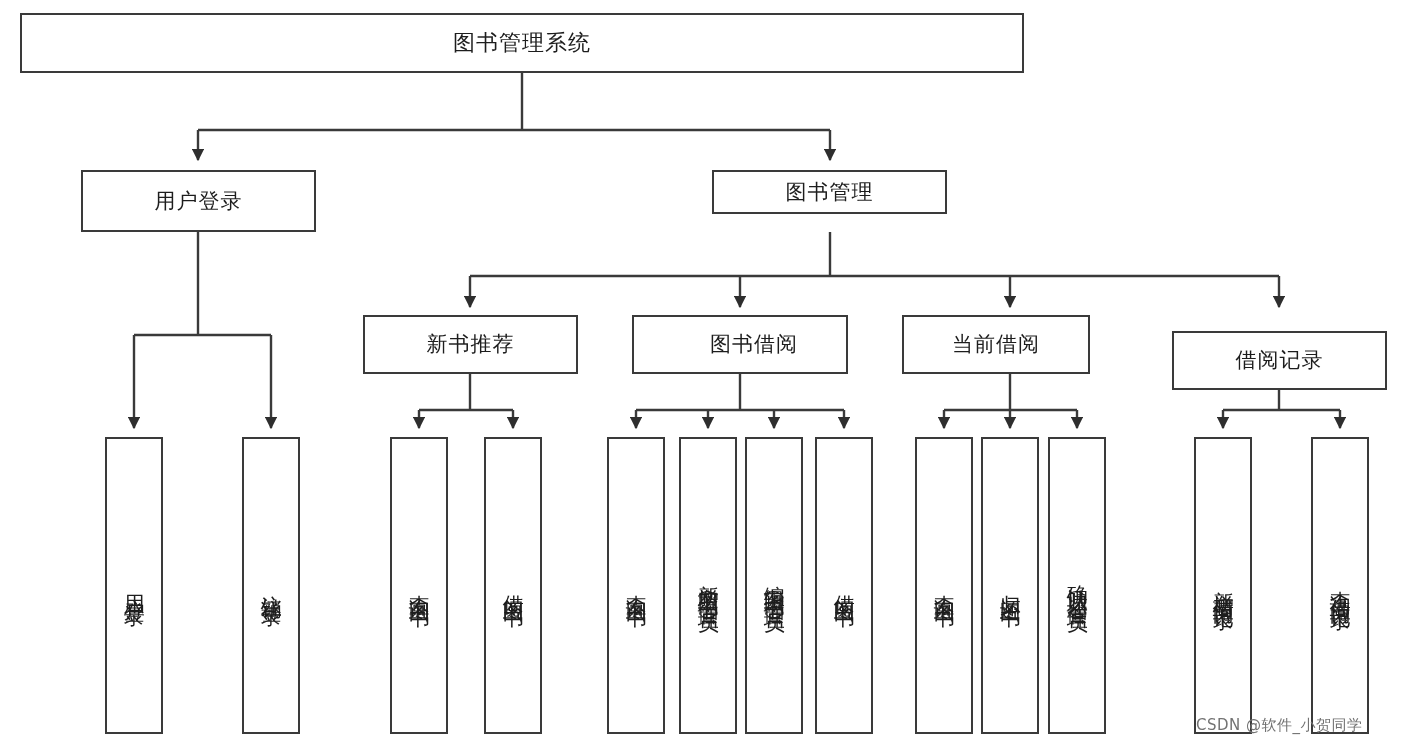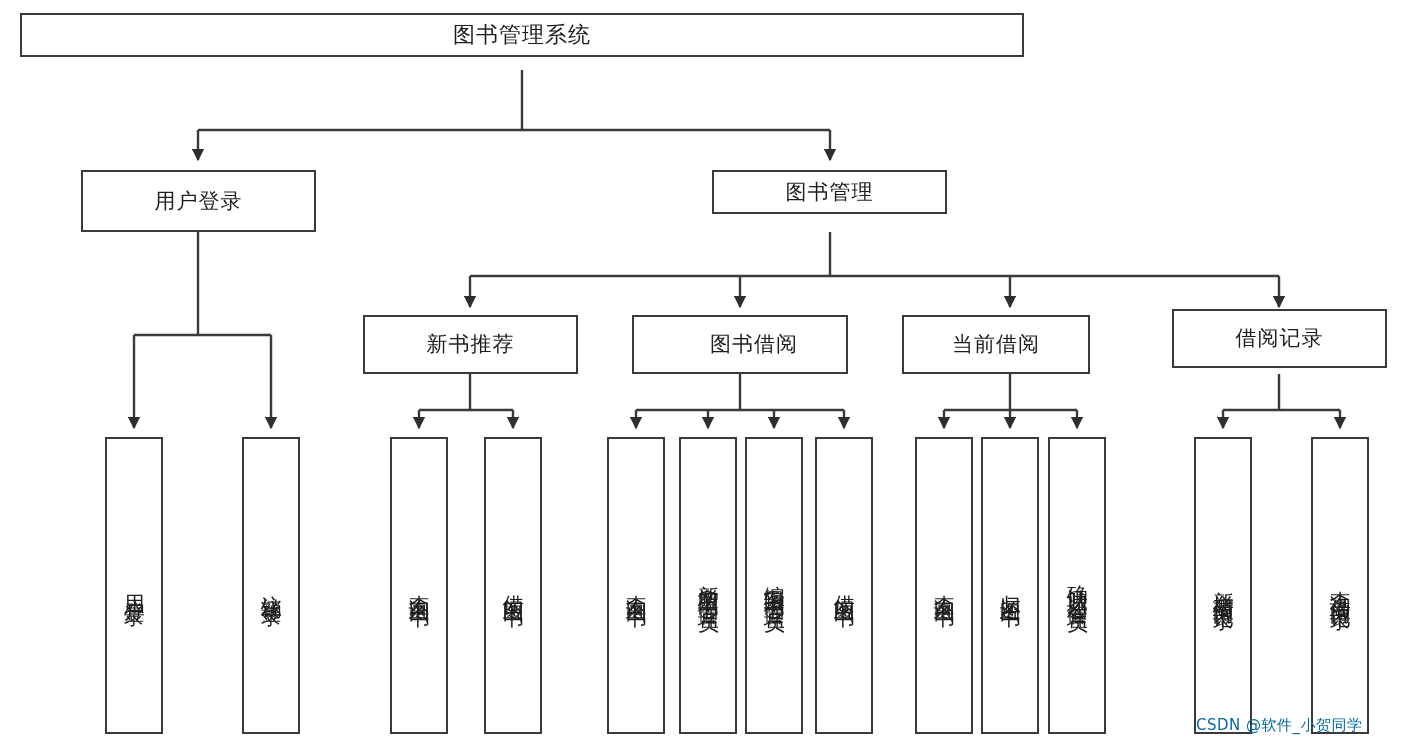--- a/index.html
+++ b/index.html
@@ -46,21 +46,21 @@
     letter-spacing: 4px;
     font-size: 21px;
     white-space: normal;
     max-height: 100%;
     text-align: center;
   }
   .node.root .label { font-size: 22px; }
   .watermark {
     position: absolute;
     font-size: 15px;
-    color: #0369a1;
+    color: #737373;
     letter-spacing: 0.5px;
     white-space: nowrap;
     pointer-events: none;
   }
 </style>
 </head>
 <body>
 
 <div id="canvas">
 
@@ -107,41 +107,41 @@
       <path d="M 1010 410 L 1010 428" marker-end="url(#arrow)"></path>
       <path d="M 1077 410 L 1077 428" marker-end="url(#arrow)"></path>
 
       <path d="M 1279 374 L 1279 410"></path>
       <path d="M 1223 410 L 1340 410"></path>
       <path d="M 1223 410 L 1223 428" marker-end="url(#arrow)"></path>
       <path d="M 1340 410 L 1340 428" marker-end="url(#arrow)"></path>
     </g>
   </svg>
 
-  <div class="node root" style="left:20px; top:13px; width:1004px; height:44px;">
+  <div class="node root" style="left:20px; top:13px; width:1004px; height:60px;">
     <span class="label">图书管理系统</span>
   </div>
 
   <div class="node" style="left:81px; top:170px; width:235px; height:62px;">
     <span class="label">用户登录</span>
   </div>
   <div class="node" style="left:712px; top:170px; width:235px; height:44px;">
     <span class="label">图书管理</span>
   </div>
 
   <div class="node" style="left:363px; top:315px; width:215px; height:59px;">
     <span class="label">新书推荐</span>
   </div>
   <div class="node" style="left:632px; top:315px; width:216px; height:59px;padding-left:28px;">
     <span class="label">图书借阅</span>
   </div>
   <div class="node" style="left:902px; top:315px; width:188px; height:59px;">
     <span class="label">当前借阅</span>
   </div>
-  <div class="node" style="left:1172px; top:309px; width:215px; height:59px;">
+  <div class="node" style="left:1172px; top:331px; width:215px; height:59px;">
     <span class="label">借阅记录</span>
   </div>
 
   <div class="node vertical" style="left:105px; top:437px; width:58px; height:297px;">
     <span class="label">用户登录</span>
   </div>
   <div class="node vertical" style="left:242px; top:437px; width:58px; height:297px;">
     <span class="label">注销登录</span>
   </div>
 

